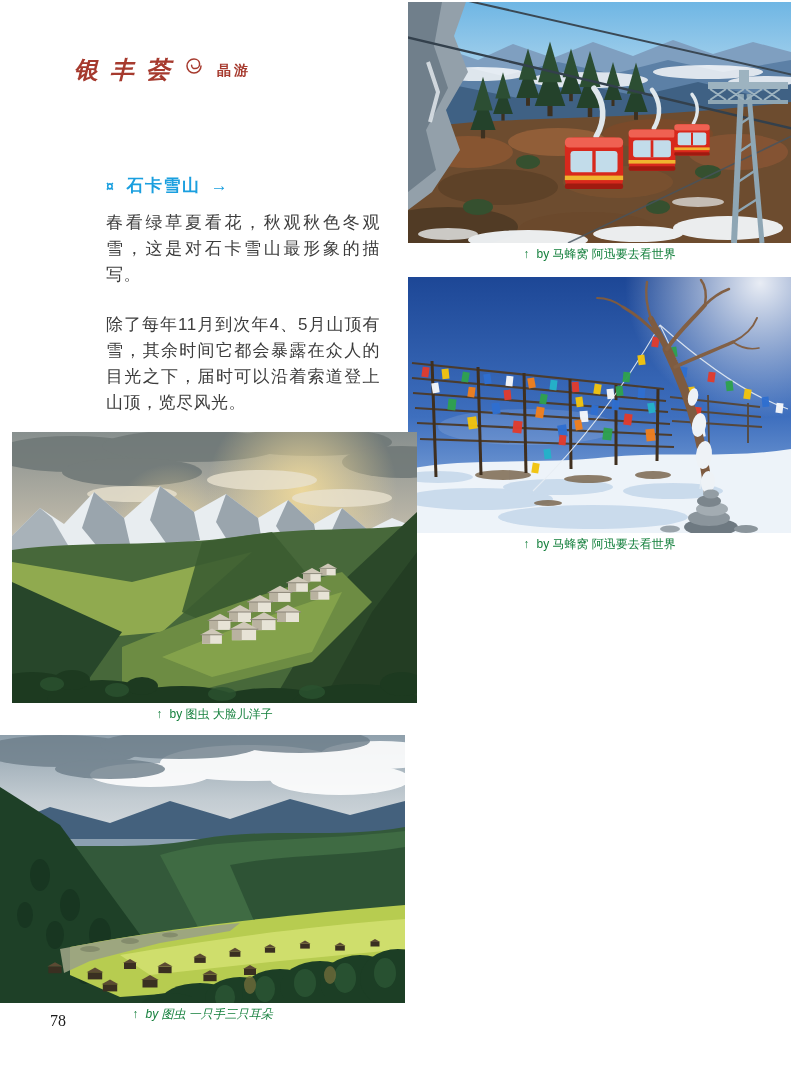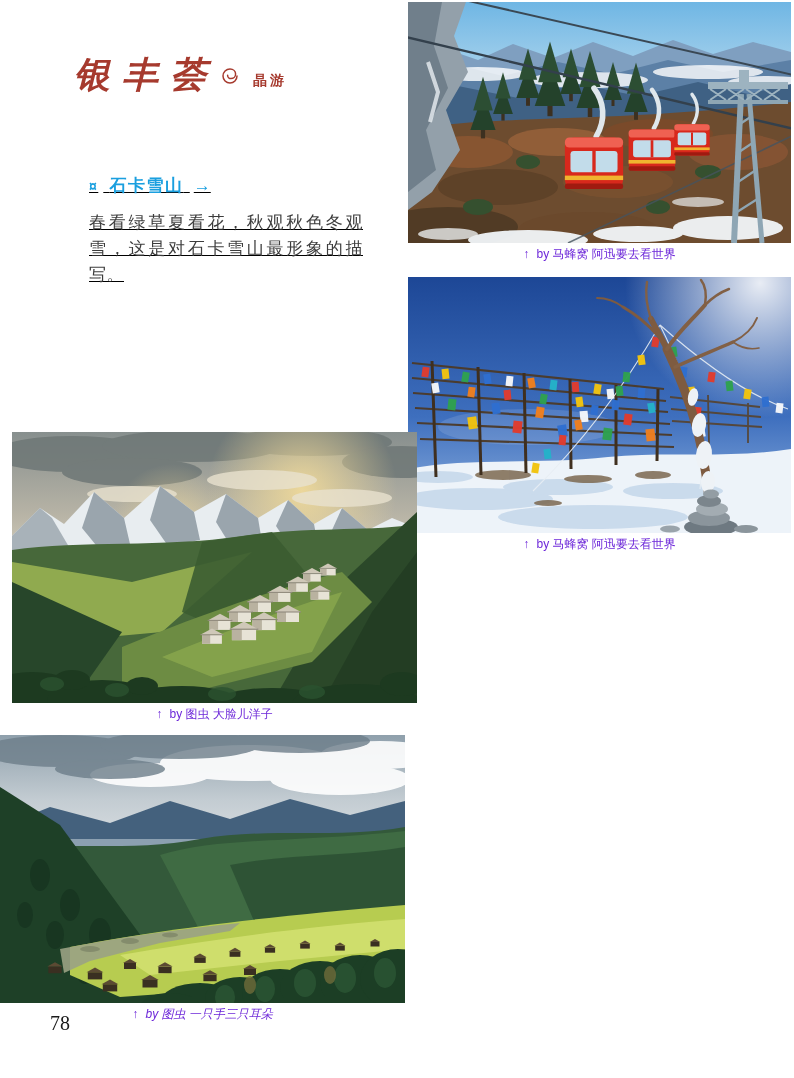--- a/index.html
+++ b/index.html
@@ -1,45 +1,45 @@
 <!DOCTYPE html>
 <html><head>
 <meta charset="utf-8">
 <style>
   html,body{margin:0;padding:0;background:#e9e9e9;}
   .page{position:relative;width:794px;height:1078px;background:#ffffff;margin:0 auto;
         font-family:"Liberation Sans",sans-serif;overflow:hidden;}
   
   .logo{position:absolute;left:74px;top:56px;color:#a63a2e;display:flex;align-items:flex-end;}
   .logo-main{font-family:"DejaVu Serif",serif;font-style:italic;font-weight:bold;
-             font-size:36px;letter-spacing:12px;line-height:1;}
+             font-size:24px;letter-spacing:12px;line-height:1;}
   .swirl{margin:0 4px 2px 2px;}
   .logo-sub{font-size:14px;font-weight:bold;letter-spacing:3px;margin-bottom:2px;margin-left:9px;}
   
   .section{position:absolute;}
   .sec-heading{margin:0;color:#1a9fdf;font-size:17px;font-weight:bold;letter-spacing:1.5px;line-height:24px;}
   .sec-heading .bullet{font-size:14px;margin-right:5px;}
   .sec-heading .harrow{margin-left:4px;letter-spacing:0;}
   .section p{margin:0;color:#3c3c3c;font-size:17px;line-height:26px;text-align:justify;letter-spacing:0.5px;}
   .section p.first{margin-top:12px;}
   .section p.second{margin-top:24px;}
-  #sec-shika{left:89px;top:174px;width:274px;text-decoration:underline;}
+  #sec-shika{left:106px;top:174px;width:274px;}
   #sec-niru{left:490px;top:666px;width:292px;}
   
   figure.photo{position:absolute;margin:0;}
   figure.photo svg{display:block;width:100%;}
-  figcaption.cap{height:22px;line-height:22px;text-align:center;font-size:12px;color:#6d28d9;}
+  figcaption.cap{height:22px;line-height:22px;text-align:center;font-size:12px;color:#15803d;}
   figcaption.cap .arr{margin-right:4px;}
   #ph-cable{left:408px;top:2px;width:383px;}
   #ph-flags{left:408px;top:277px;width:383px;}
   #ph-village{left:12px;top:432px;width:405px;}
   #ph-meadow{left:0px;top:735px;width:405px;font-style:italic;}
   
   .page-num{position:absolute;left:50px;top:1012px;font-family:"Liberation Serif",serif;
-            font-size:20px;color:#1b1b1b;}
+            font-size:16px;color:#1b1b1b;}
 </style>
 </head>
 <body>
 
 <div class="page">
 
   <div class="logo">
     <span class="logo-main">银丰荟</span>
     <span class="swirl">
       <svg width="20" height="20" viewBox="0 0 20 20">
@@ -49,20 +49,21 @@
     <span class="logo-sub">晶游</span>
   </div>
 
   <div class="section" id="sec-shika">
     <h2 class="sec-heading">
       <span class="bullet">¤</span>
       <span>石卡雪山</span>
       <span class="harrow">→</span>
     </h2>
     <p class="first">春看绿草夏看花，秋观秋色冬观雪，这是对石卡雪山最形象的描写。</p>
+    <p class="second">除了每年11月到次年4、5月山顶有雪，其余时间它都会暴露在众人的目光之下，届时可以沿着索道登上山顶，览尽风光。</p>
   </div>
 
   <figure class="photo" id="ph-cable">
     <svg viewBox="0 0 383 241" height="241" preserveAspectRatio="none">
       <defs>
         <linearGradient id="g1sky" x1="0" y1="0" x2="0" y2="1">
           <stop offset="0" stop-color="#6fb6e4"></stop>
             <stop offset="0.55" stop-color="#a7d2ec"></stop>
             <stop offset="1" stop-color="#dcebf3"></stop>
         </linearGradient>

